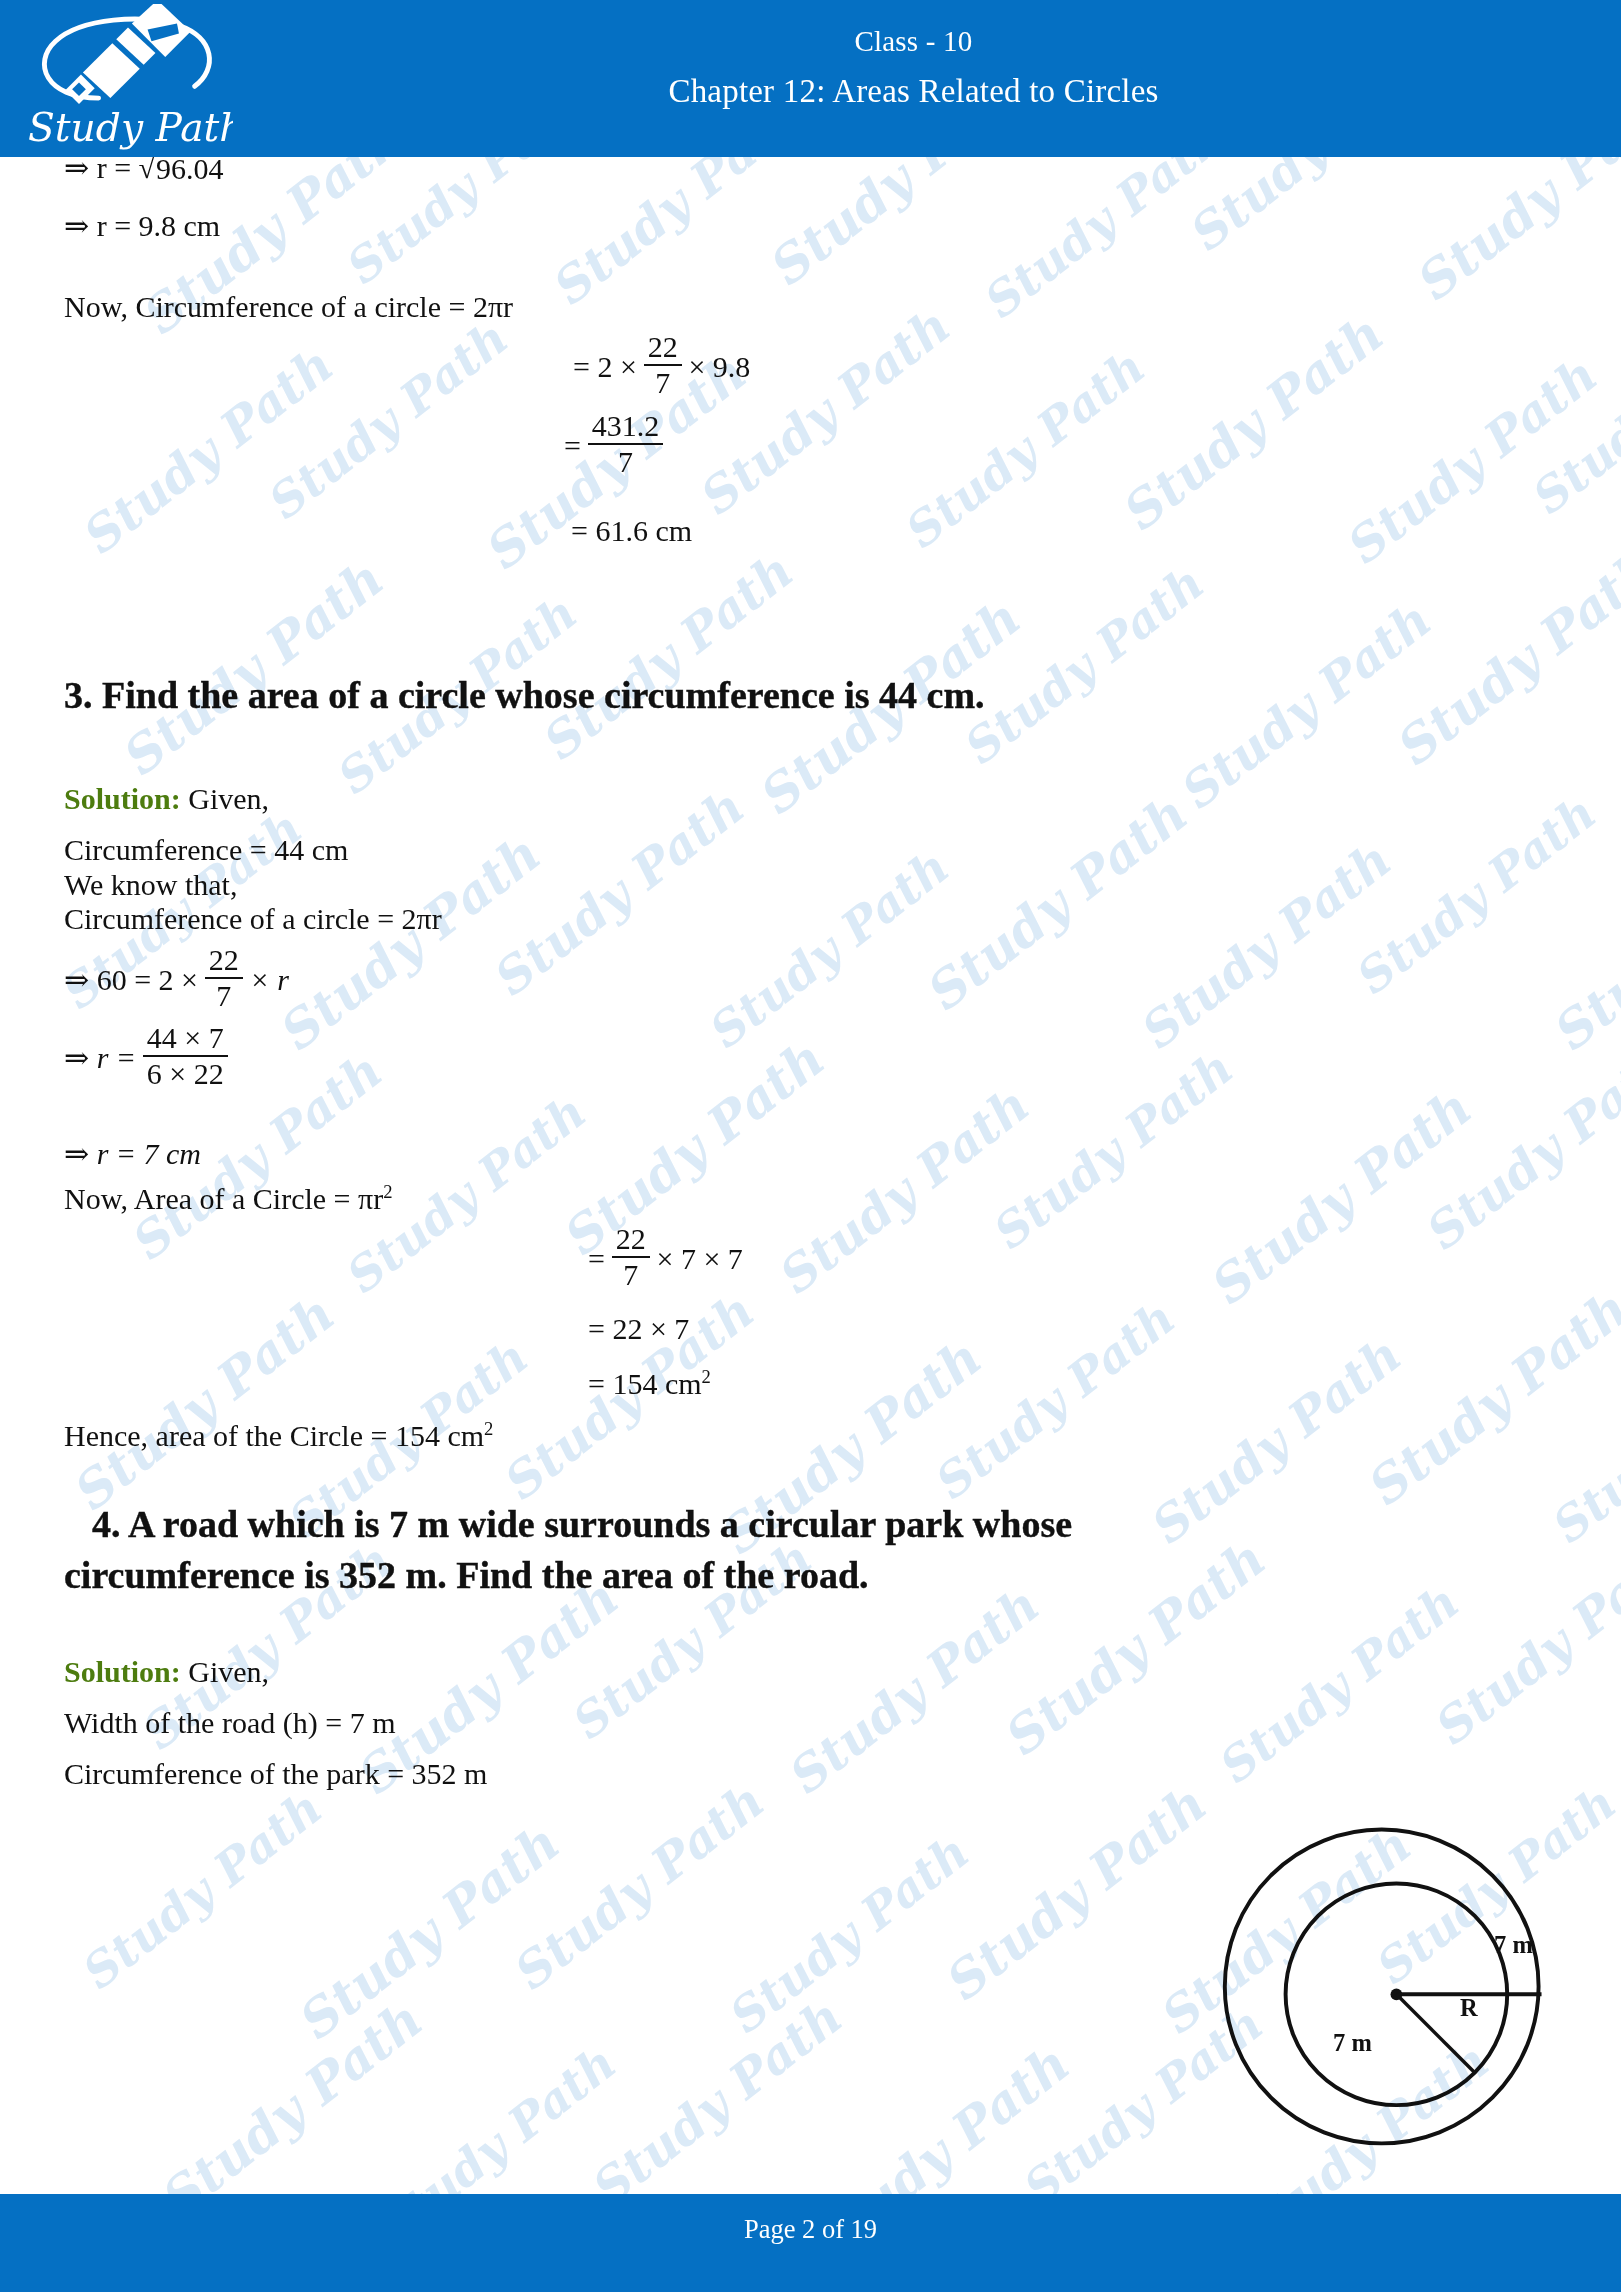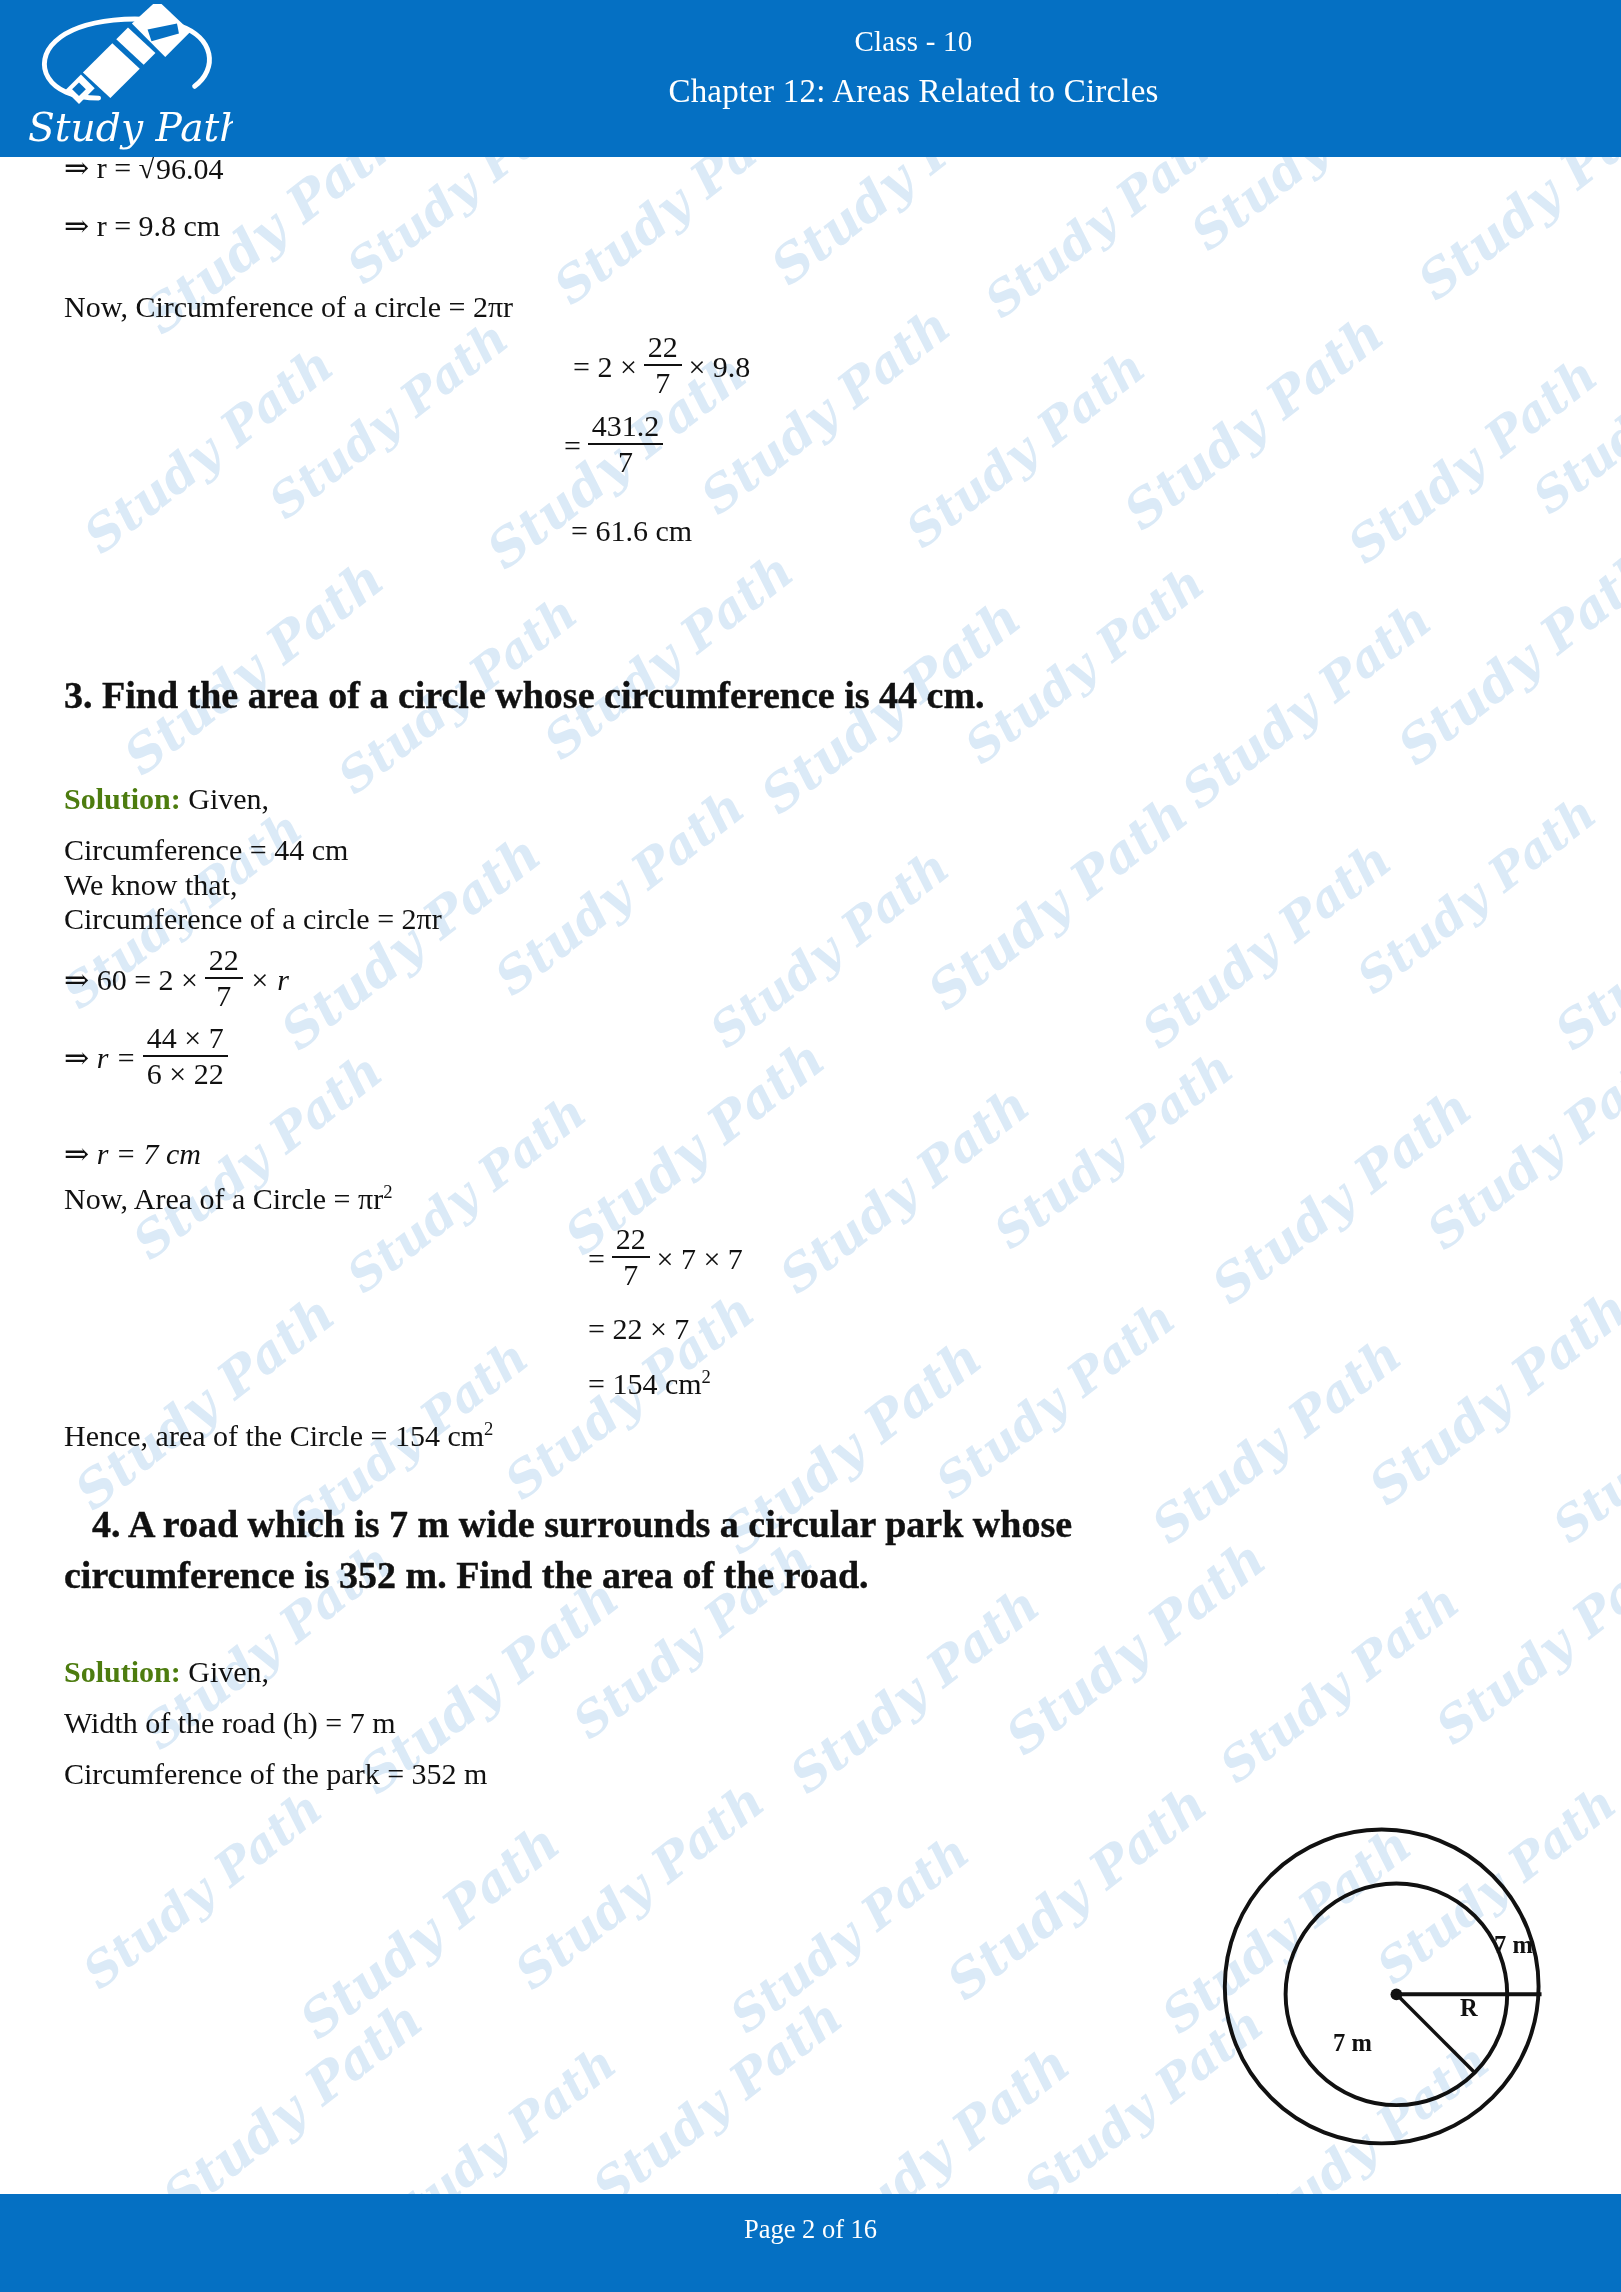--- a/index.html
+++ b/index.html
@@ -372,15 +372,15 @@
   </svg>
   <div style="position:absolute; left:279px; top:123px; font-size:24.5px; font-weight:700;
               font-family:'Liberation Serif', serif; color:#111;">7 m</div>
   <div style="position:absolute; left:245px; top:186px; font-size:24.5px; font-weight:700;
               font-family:'Liberation Serif', serif; color:#111;">R</div>
   <div style="position:absolute; left:118px; top:221px; font-size:24.5px; font-weight:700;
               font-family:'Liberation Serif', serif; color:#111;">7 m</div>
 </div>
 
 <div id="footer-bar">
-  <div id="footer-text">Page 2 of 16</div>
+  <div id="footer-text">Page 2 of 19</div>
 </div>
 
 
 </body></html>

